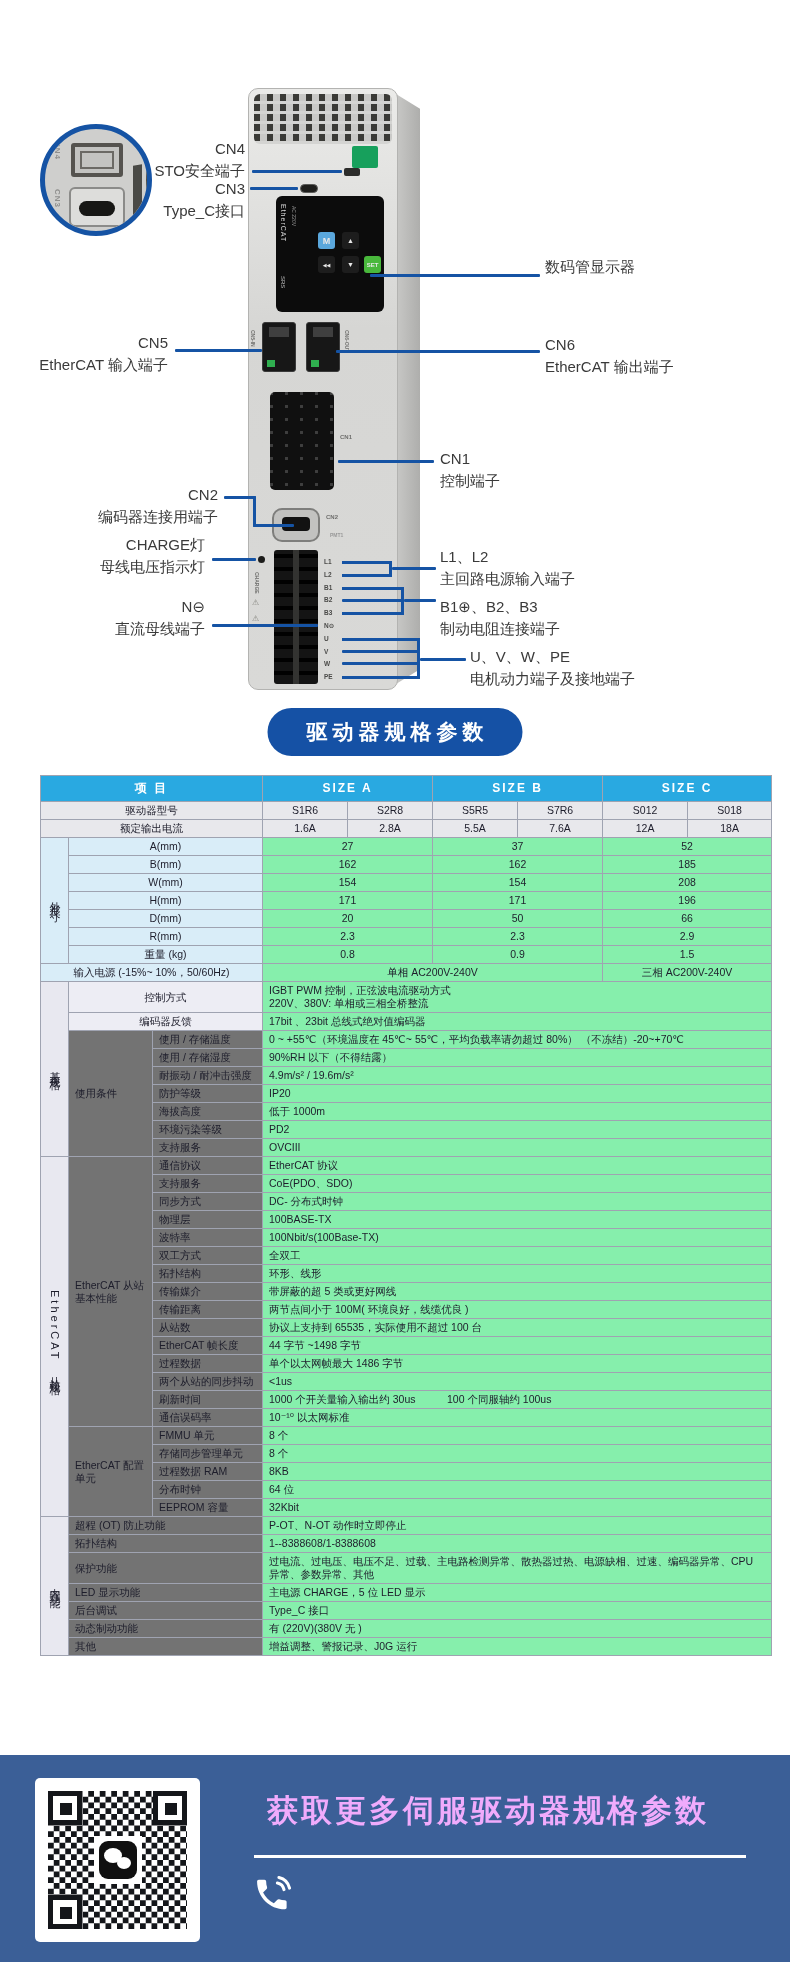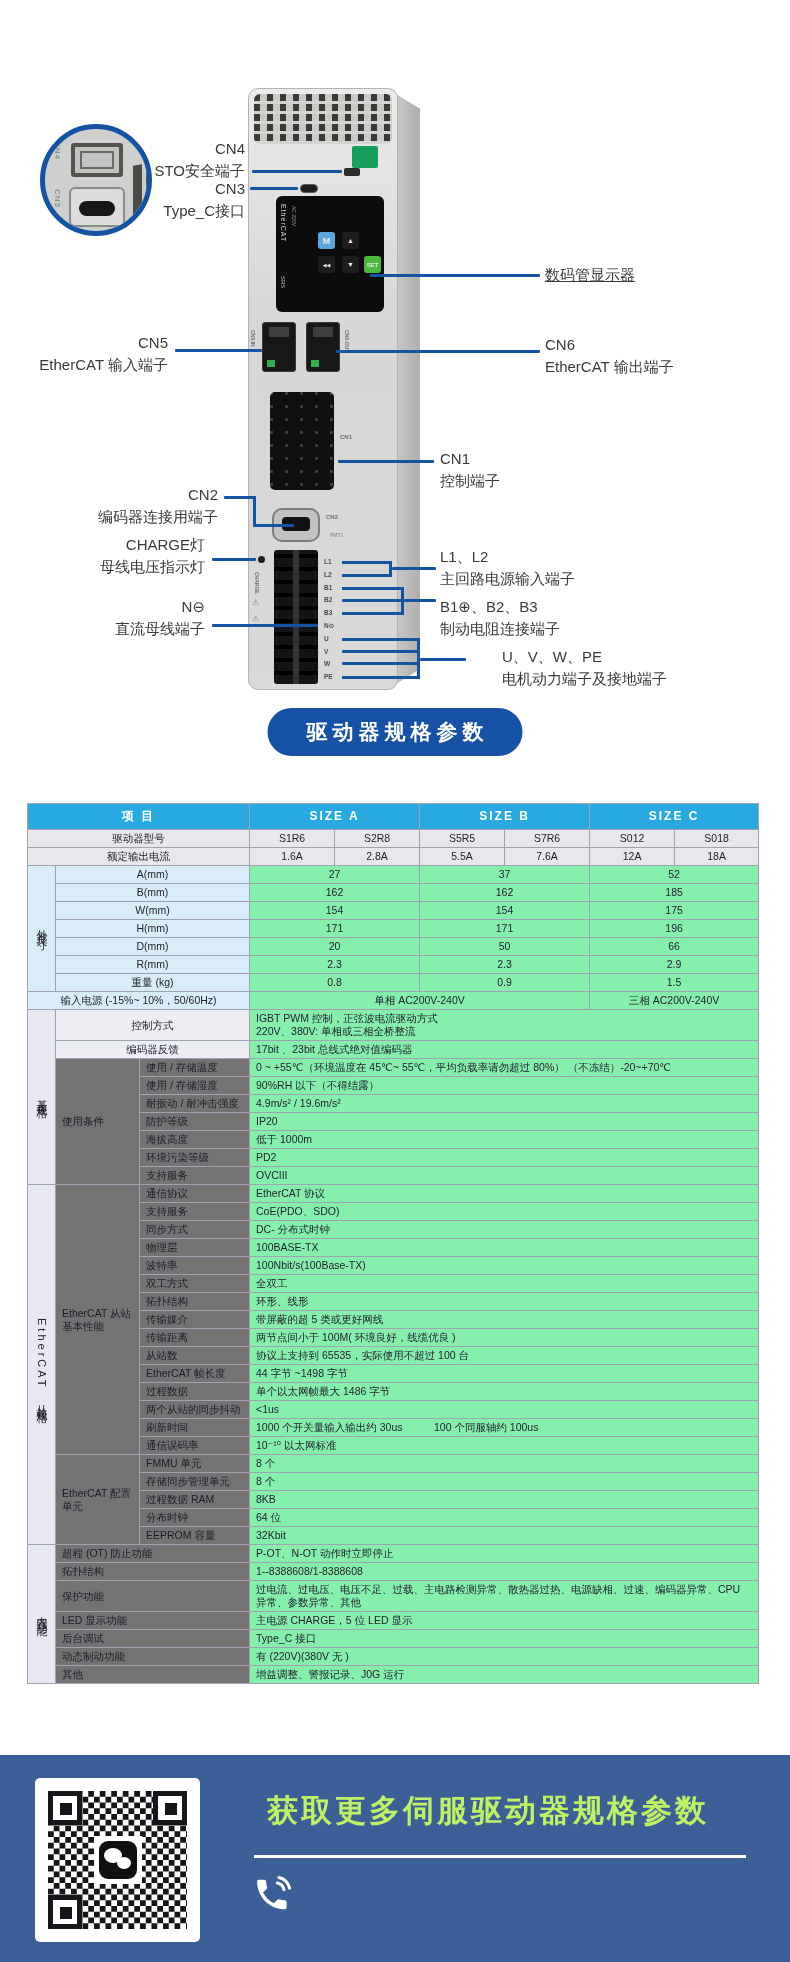--- a/index.html
+++ b/index.html
@@ -84,21 +84,21 @@
   .qrcard{position:absolute;left:35px;top:23px;width:165px;height:164px;background:#fff;border-radius:5px;}
   .qr{position:absolute;left:13px;top:13px;width:139px;height:138px;
       background:repeating-conic-gradient(#14161a 0% 25%,#ffffff 0% 50%);background-size:11.5px 11.5px;}
   .qf{position:absolute;width:34px;height:34px;border:5px solid #14161a;background:#fff;}
   .qf:after{content:"";position:absolute;left:7px;top:7px;width:12px;height:12px;background:#14161a;}
   .wc{position:absolute;left:50%;top:50%;width:48px;height:48px;margin:-24px 0 0 -24px;background:#fff;
       display:flex;align-items:center;justify-content:center;}
   .wci{width:38px;height:38px;background:#101010;border-radius:9px;position:relative;}
   .wci:before{content:"";position:absolute;left:5px;top:7px;width:18px;height:15px;background:#fff;border-radius:50%;}
   .wci:after{content:"";position:absolute;left:18px;top:16px;width:14px;height:12px;background:#fff;border-radius:50%;}
-  .headline{position:absolute;left:267px;top:35px;font-size:31px;font-weight:bold;color:#bef264;letter-spacing:3px;white-space:nowrap;}
+  .headline{position:absolute;left:267px;top:35px;font-size:31px;font-weight:bold;color:#f0abfc;letter-spacing:3px;white-space:nowrap;}
   .divider{position:absolute;left:254px;top:100px;width:492px;height:3px;background:#fff;}
   .phone-row{position:absolute;left:252px;top:120px;display:flex;align-items:center;gap:14px;}
   .phone-num{font-size:50px;font-weight:bold;color:#fff;letter-spacing:3px;white-space:nowrap;}
 </style>
 </head>
 <body>
 
 <div id="page">
 
 
@@ -194,21 +194,21 @@
     <div class="t">母线电压指示灯</div>
   </div>
   <div class="ld" style="left:212px;top:558px;width:44px;"></div>
 
   <div class="callout right" style="right:585px;top:596px;">
     <div class="t">N⊖</div>
     <div class="t">直流母线端子</div>
   </div>
   <div class="ld" style="left:212px;top:624px;width:106px;"></div>
 
-  <div class="callout" style="left:545px;top:264px;text-decoration:underline;">
+  <div class="callout" style="left:545px;top:256px;">
     <div class="t">数码管显示器</div>
   </div>
   <div class="ld" style="left:370px;top:274px;width:170px;"></div>
 
   <div class="callout" style="left:545px;top:334px;">
     <div class="t">CN6</div>
     <div class="t">EtherCAT 输出端子</div>
   </div>
   <div class="ld" style="left:336px;top:350px;width:204px;"></div>
 
@@ -226,32 +226,32 @@
   <div class="ld" style="left:392px;top:567px;width:44px;"></div>
 
   <div class="callout" style="left:440px;top:596px;">
     <div class="t">B1⊕、B2、B3</div>
     <div class="t">制动电阻连接端子</div>
   </div>
   <div class="br" style="left:342px;top:587px;width:62px;height:28px;"></div>
   <div class="ld" style="left:342px;top:599px;width:62px;"></div>
   <div class="ld" style="left:404px;top:599px;width:32px;"></div>
 
-  <div class="callout" style="left:470px;top:646px;margin-left:32px;">
+  <div class="callout" style="left:470px;top:646px;">
     <div class="t">U、V、W、PE</div>
     <div class="t">电机动力端子及接地端子</div>
   </div>
   <div class="br" style="left:342px;top:638px;width:78px;height:41px;"></div>
   <div class="ld" style="left:342px;top:650px;width:78px;"></div>
   <div class="ld" style="left:342px;top:662px;width:78px;"></div>
   <div class="ld" style="left:420px;top:658px;width:46px;"></div>
 
   <div class="badge" style="top:708px;">驱动器规格参数</div>
 
-  <table class="spec" style="position:absolute;left:27px;top:775px;margin-top:28px;">
+  <table class="spec" style="position:absolute;left:40px;top:775px;">
     <colgroup>
       <col style="width:28px">
         <col style="width:84px">
         <col style="width:110px">
       <col style="width:85px">
         <col style="width:85px">
         <col style="width:85px">
       <col style="width:85px">
         <col style="width:85px">
         <col style="width:84px">
@@ -291,21 +291,21 @@
     <tr>
       <td class="blu" colspan="2">B(mm)</td>
       <td class="v c" colspan="2">162</td>
       <td class="v c" colspan="2">162</td>
       <td class="v c" colspan="2">185</td>
     </tr>
     <tr>
       <td class="blu" colspan="2">W(mm)</td>
       <td class="v c" colspan="2">154</td>
       <td class="v c" colspan="2">154</td>
-      <td class="v c" colspan="2">175</td>
+      <td class="v c" colspan="2">208</td>
     </tr>
     <tr>
       <td class="blu" colspan="2">H(mm)</td>
       <td class="v c" colspan="2">171</td>
       <td class="v c" colspan="2">171</td>
       <td class="v c" colspan="2">196</td>
     </tr>
     <tr>
       <td class="blu" colspan="2">D(mm)</td>
       <td class="v c" colspan="2">20</td>

